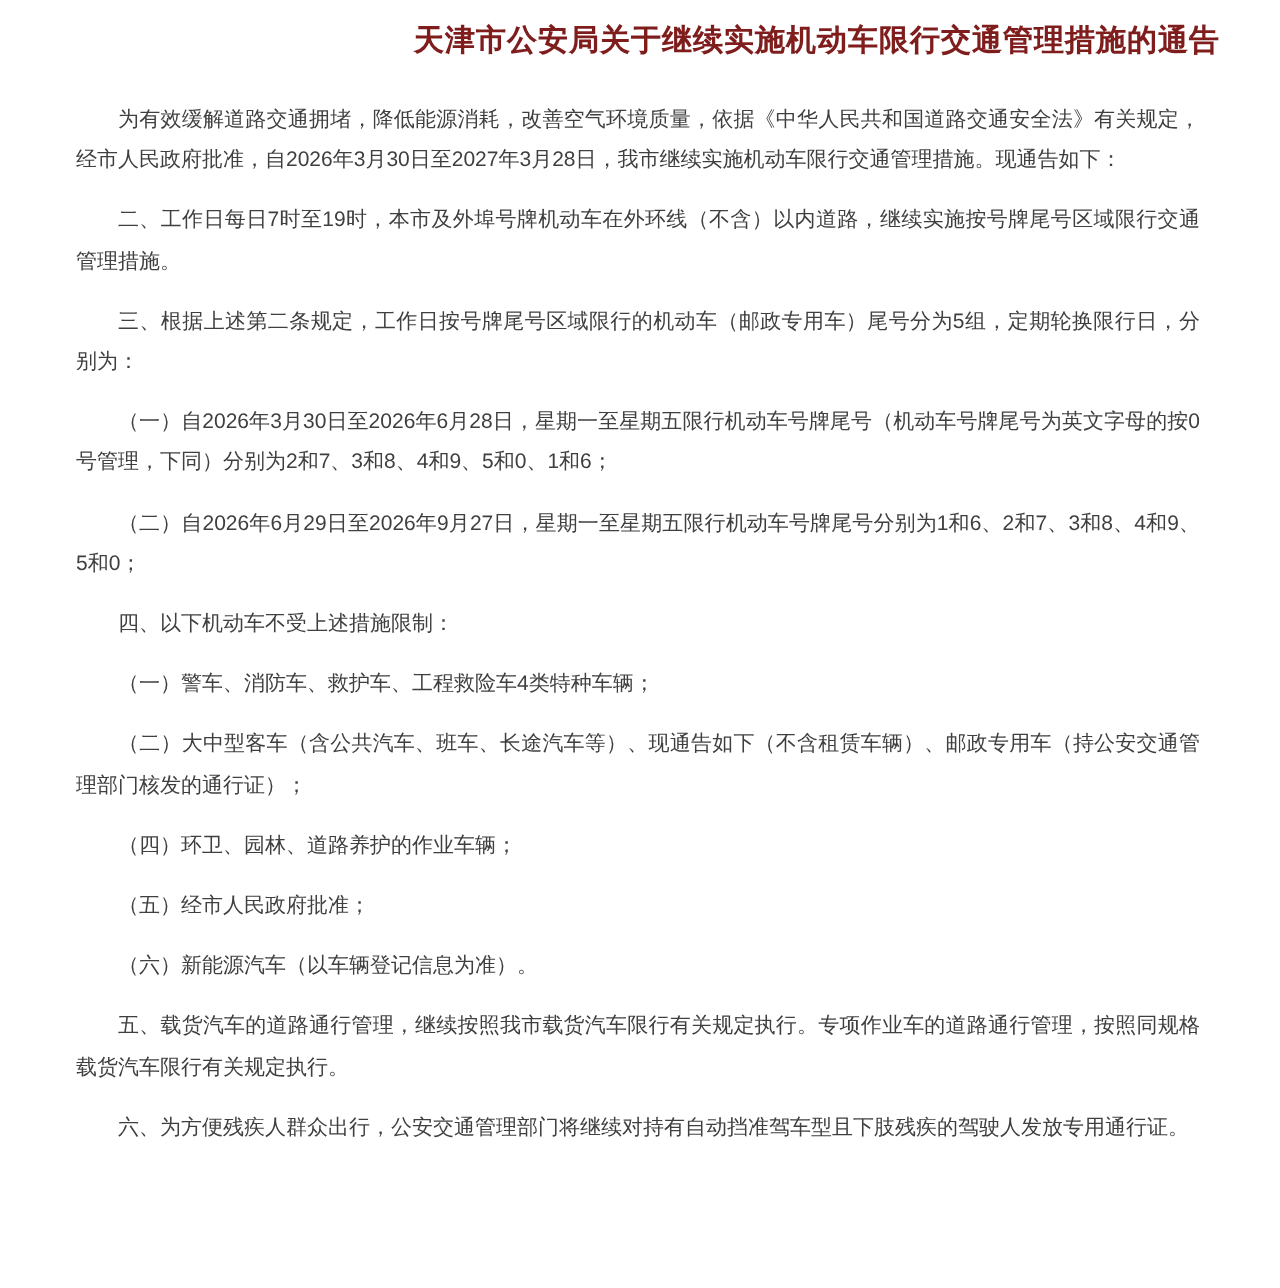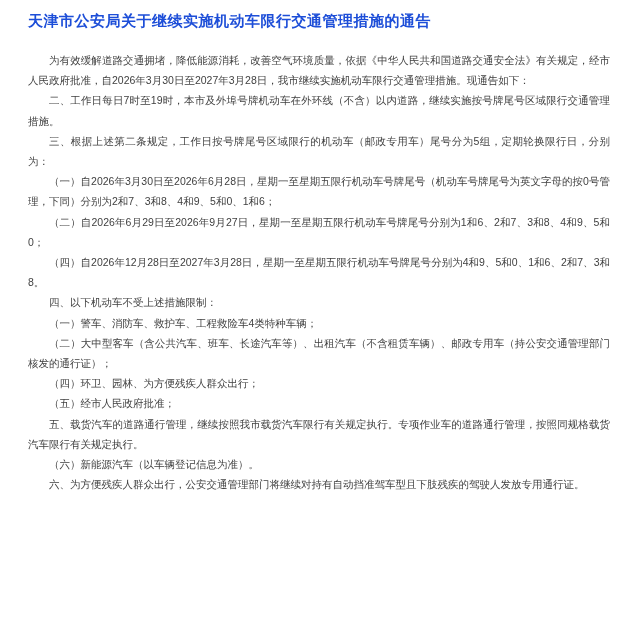--- a/index.html
+++ b/index.html
@@ -13,55 +13,54 @@
     width: 640px;
     height: 644px;
     background: #ffffff;
     overflow: hidden;
     box-sizing: border-box;
     padding: 10px 30px 0 28px;
   }
   .doc-title {
     font-size: 15px;
     font-weight: bold;
-    color: #1d4ed8;
-    text-align: left;
+    color: #7f1d1d;
+    text-align: right;
     line-height: 22px;
     margin: 0 0 18px 0;
     letter-spacing: 0.5px;
   }
   .doc-body {
     color: #3f3f3f;
     font-size: 10.5px;
     line-height: 20.2px;
     text-align: justify;
   }
   .doc-body p {
-    margin: 0;
+    margin: 10px;
     padding: 0;
     text-indent: 2em;
     word-break: break-all;
   }
 </style>
 </head>
 <body>
 
 <div class="page">
   <h1 class="doc-title">天津市公安局关于继续实施机动车限行交通管理措施的通告</h1>
 
   <div class="doc-body">
     <p>为有效缓解道路交通拥堵，降低能源消耗，改善空气环境质量，依据《中华人民共和国道路交通安全法》有关规定，经市人民政府批准，自2026年3月30日至2027年3月28日，我市继续实施机动车限行交通管理措施。现通告如下：</p>
     <p>二、工作日每日7时至19时，本市及外埠号牌机动车在外环线（不含）以内道路，继续实施按号牌尾号区域限行交通管理措施。</p>
     <p>三、根据上述第二条规定，工作日按号牌尾号区域限行的机动车（邮政专用车）尾号分为5组，定期轮换限行日，分别为：</p>
     <p>（一）自2026年3月30日至2026年6月28日，星期一至星期五限行机动车号牌尾号（机动车号牌尾号为英文字母的按0号管理，下同）分别为2和7、3和8、4和9、5和0、1和6；</p>
     <p>（二）自2026年6月29日至2026年9月27日，星期一至星期五限行机动车号牌尾号分别为1和6、2和7、3和8、4和9、5和0；</p>
-    <p>（四）自2026年12月28日至2027年3月28日，星期一至星期五限行机动车号牌尾号分别为4和9、5和0、1和6、2和7、3和8。</p>
     <p>四、以下机动车不受上述措施限制：</p>
     <p>（一）警车、消防车、救护车、工程救险车4类特种车辆；</p>
-    <p>（二）大中型客车（含公共汽车、班车、长途汽车等）、出租汽车（不含租赁车辆）、邮政专用车（持公安交通管理部门核发的通行证）；</p>
-    <p>（四）环卫、园林、为方便残疾人群众出行；</p>
+    <p>（二）大中型客车（含公共汽车、班车、长途汽车等）、现通告如下（不含租赁车辆）、邮政专用车（持公安交通管理部门核发的通行证）；</p>
+    <p>（四）环卫、园林、道路养护的作业车辆；</p>
     <p>（五）经市人民政府批准；</p>
+    <p>（六）新能源汽车（以车辆登记信息为准）。</p>
     <p>五、载货汽车的道路通行管理，继续按照我市载货汽车限行有关规定执行。专项作业车的道路通行管理，按照同规格载货汽车限行有关规定执行。</p>
-    <p>（六）新能源汽车（以车辆登记信息为准）。</p>
     <p>六、为方便残疾人群众出行，公安交通管理部门将继续对持有自动挡准驾车型且下肢残疾的驾驶人发放专用通行证。</p>
 
   </div>
 </div>
 
 </body></html>

